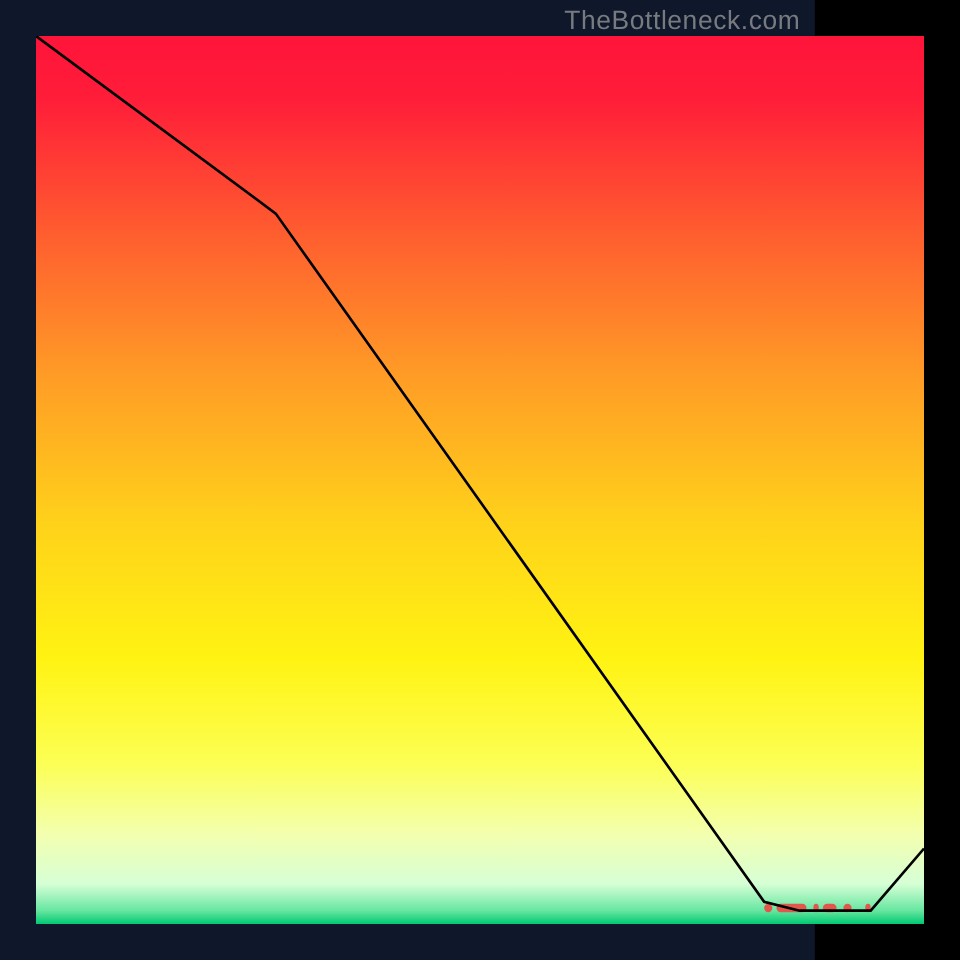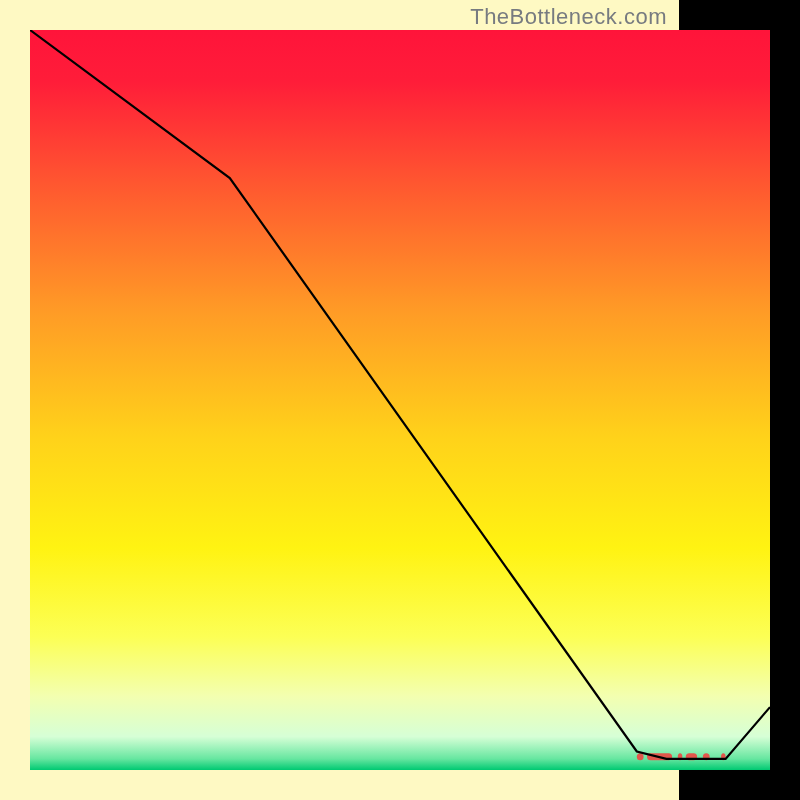--- a/index.html
+++ b/index.html
@@ -8,21 +8,21 @@
     width: 800px;
     height: 800px;
     background: #000;
     overflow: hidden;
     font-family: Arial, Helvetica, sans-serif;
   }
   .stage {
     position: relative;
     width: 679px;
     height: 800px;
-    background: #fef9c3;
+    background: #0f172a;
   }
   .watermark {
     position: absolute;
     top: 4px;
     right: 12px;
     color: #777b80;
     font-size: 22px;
     letter-spacing: 0.5px;
     font-weight: 500;
     z-index: 5;

